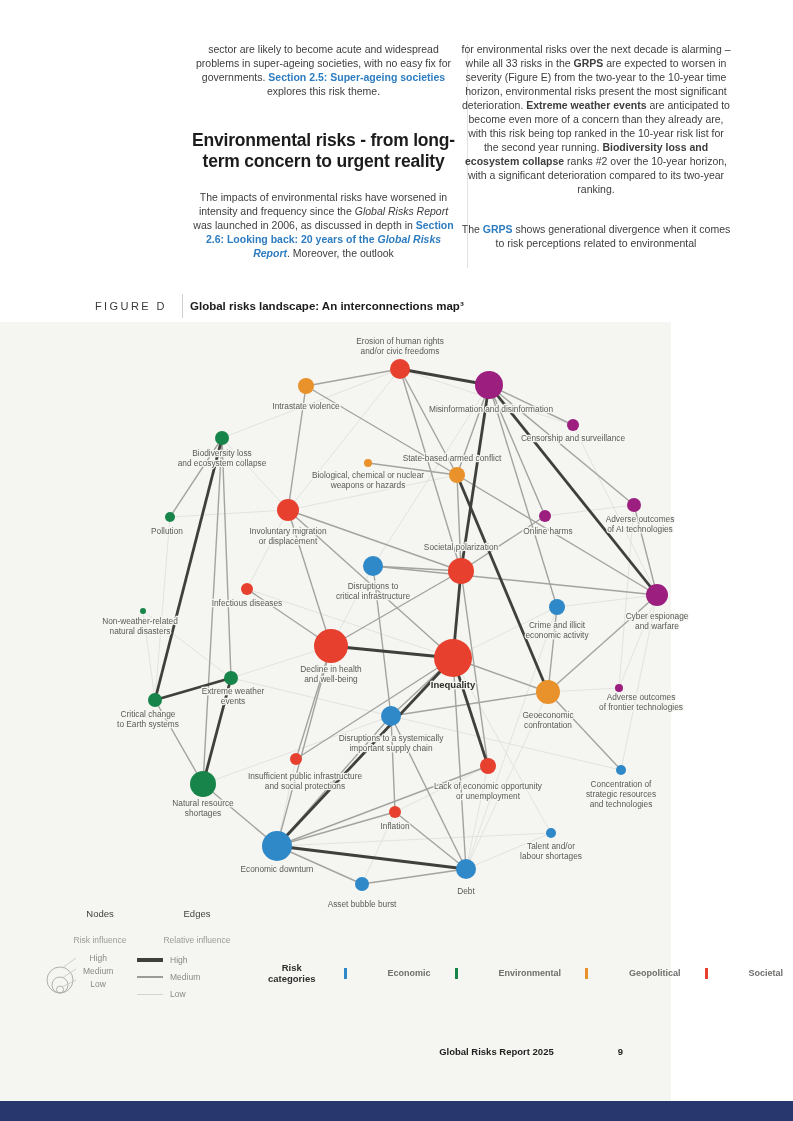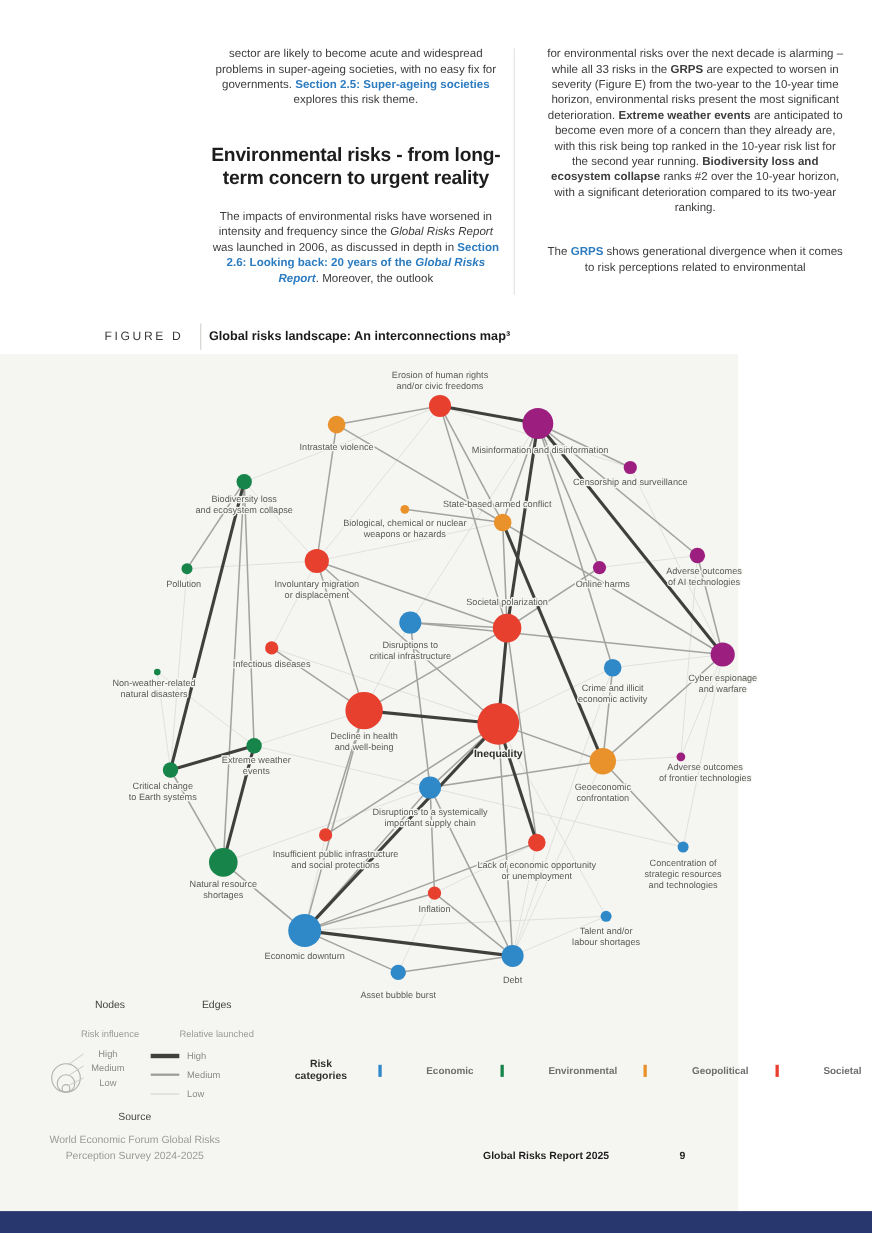--- a/index.html
+++ b/index.html
@@ -6,21 +6,21 @@
   html,body { background:#ffffff; }
   .page {
     position:relative; width:793px; height:1121px; background:#ffffff;
     font-family:"Liberation Sans", sans-serif; overflow:hidden;text-align:center;
   }
   .body-text { font-size:10.5px; line-height:14px; color:#3d3d3d; }
   .seg-bold { font-weight:700; }
   .seg-italic { font-style:italic; }
   .seg-link { color:#2d7cc0; font-weight:700; }
   .col-left  { position:absolute; left:190px; top:42px; width:267px; }
-  .col-right { position:absolute; left:496px; top:42px; width:272px; }
+  .col-right { position:absolute; left:460px; top:42px; width:272px; }
   .col-divider { position:absolute; left:467px; top:44px; width:1px; height:224px; background:#e2e2de; }
   .section-heading {
     font-size:17.5px; line-height:21px; font-weight:700; color:#1c1c1c;
     margin:32px 0 18px 0; letter-spacing:-0.2px;
   }
   .rc-p2 { margin-top:26px; }
 
   .figure-header { position:absolute; left:95px; top:294px; right:40px; height:24px; }
   .figure-label { position:absolute; left:0; top:6px; font-size:11px; letter-spacing:2.4px; color:#3a3a3a; }
   .figure-divider { position:absolute; left:87px; top:0; width:1px; height:24px; background:#cfcfca; }
@@ -276,21 +276,21 @@
         <div class="ln-labels">
           <span>High</span>
           <span>Medium</span>
           <span>Low</span>
         </div>
       </div>
     </div>
 
     <div class="legend-edges">
       <div class="lg-title">Edges</div>
-      <div class="lg-sub">Relative launched</div>
+      <div class="lg-sub">Relative influence</div>
       <div class="le-rows">
         <div class="le-row">
           <span class="le-sample le-high"></span>
           <span class="le-label">High</span>
         </div>
         <div class="le-row">
           <span class="le-sample le-medium"></span>
           <span class="le-label">Medium</span>
         </div>
         <div class="le-row">
@@ -319,25 +319,20 @@
             <span class="rc-bar" style="background: rgb(231, 64, 46);"></span>
             <span class="rc-label">Societal</span>
           </span>
           <span class="rc-item">
             <span class="rc-bar" style="background: rgb(156, 31, 128);"></span>
             <span class="rc-label">Geopolitical</span>
           </span>
         </span>
     </div>
 
-    <div class="source">
-      <div class="source-heading">Source</div>
-      <div class="source-line">World Economic Forum Global Risks</div>
-      <div class="source-line">Perception Survey 2024-2025</div>
-    </div>
 
     <div class="page-footer">
       <span class="footer-report">Global Risks Report 2025</span>
       <span class="footer-page">9</span>
     </div>
 
   </div>
 
   <div class="bottom-bar"></div>
 

